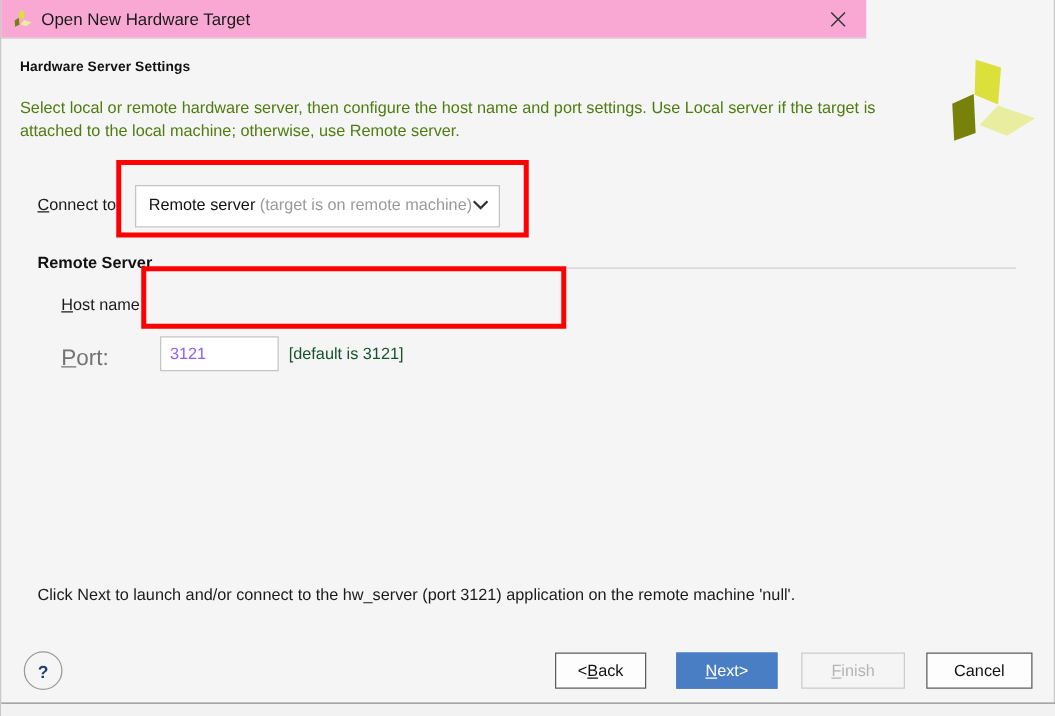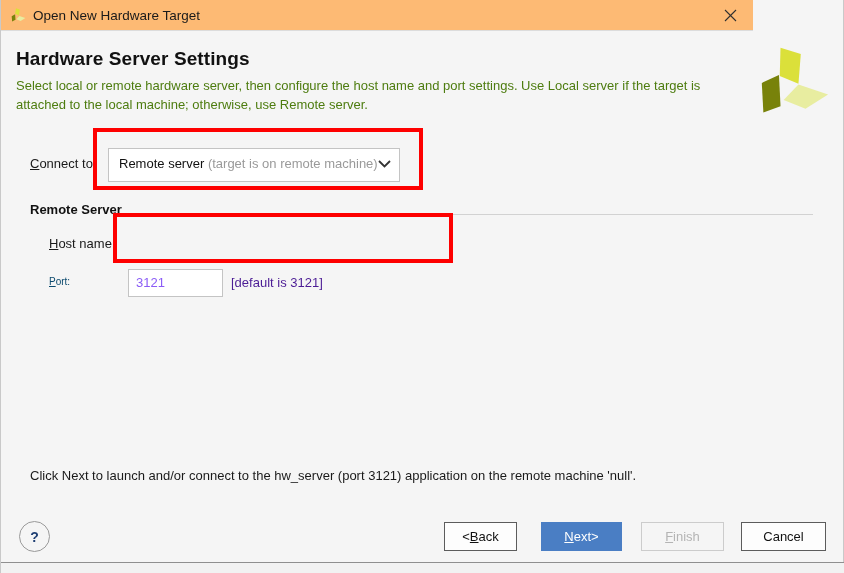--- a/index.html
+++ b/index.html
@@ -22,23 +22,23 @@
     background: #f5f5f5;
     box-sizing: border-box;
     border-left: 1px solid #c9c9c9;
     border-right: 1px solid #c9c9c9;
   }
 
   
   .titlebar {
     position: absolute;
     left: 0; top: 0;
-    width: 752px;
+    width: 692px;
     height: 31px;
-    background: #fdba74;
+    background: #f9a8d4;
     border-bottom: 1px solid #dcdcdc;
     box-sizing: border-box;
   }
   .title-icon {
     position: absolute;
     left: 9px; top: 7px;
     width: 17px; height: 17px;
   }
   .title-text {
     position: absolute;
@@ -55,21 +55,21 @@
     display: flex;
     align-items: center;
     justify-content: center;
   }
   .close-btn svg { display: block; }
 
   
   .page-title {
     position: absolute;
     left: 15px; top: 48px;
-    font-size: 19px;
+    font-size: 11px;
     font-weight: bold;
     color: #111111;
     letter-spacing: .1px;
   }
   .page-desc {
     position: absolute;
     left: 15px; top: 76px;
     width: 720px;
     font-size: 13px;
     color: #4d7c0f;
@@ -160,42 +160,42 @@
     position: absolute;
     right: 10px; top: 0;
     height: 27px;
     display: flex; align-items: center;
   }
 
   
   .port-label {
     position: absolute;
     left: 48px; top: 276px;
-    font-size: 10px;
-    color: #0c4a6e;
+    font-size: 18px;
+    color: #737373;
   }
   .port-input {
     position: absolute;
     left: 127px; top: 269px;
     width: 95px; height: 28px;
     background: #ffffff;
     border: 1px solid #c4c4c4;
     box-sizing: border-box;
   }
   .port-input .val {
     position: absolute;
     left: 7px; top: 5px;
     font-size: 13px;
     color: #8b5cf6;
   }
   .port-hint {
     position: absolute;
     left: 230px; top: 275px;
     font-size: 13px;
-    color: #4c1d95;
+    color: #14532d;
   }
 
   
   .annot {
     position: absolute;
     border: 4px solid #fe0000;
     box-sizing: border-box;
     pointer-events: none;
   }
   .annot-connect { left: 92px;  top: 128px; width: 330px; height: 62px; }

